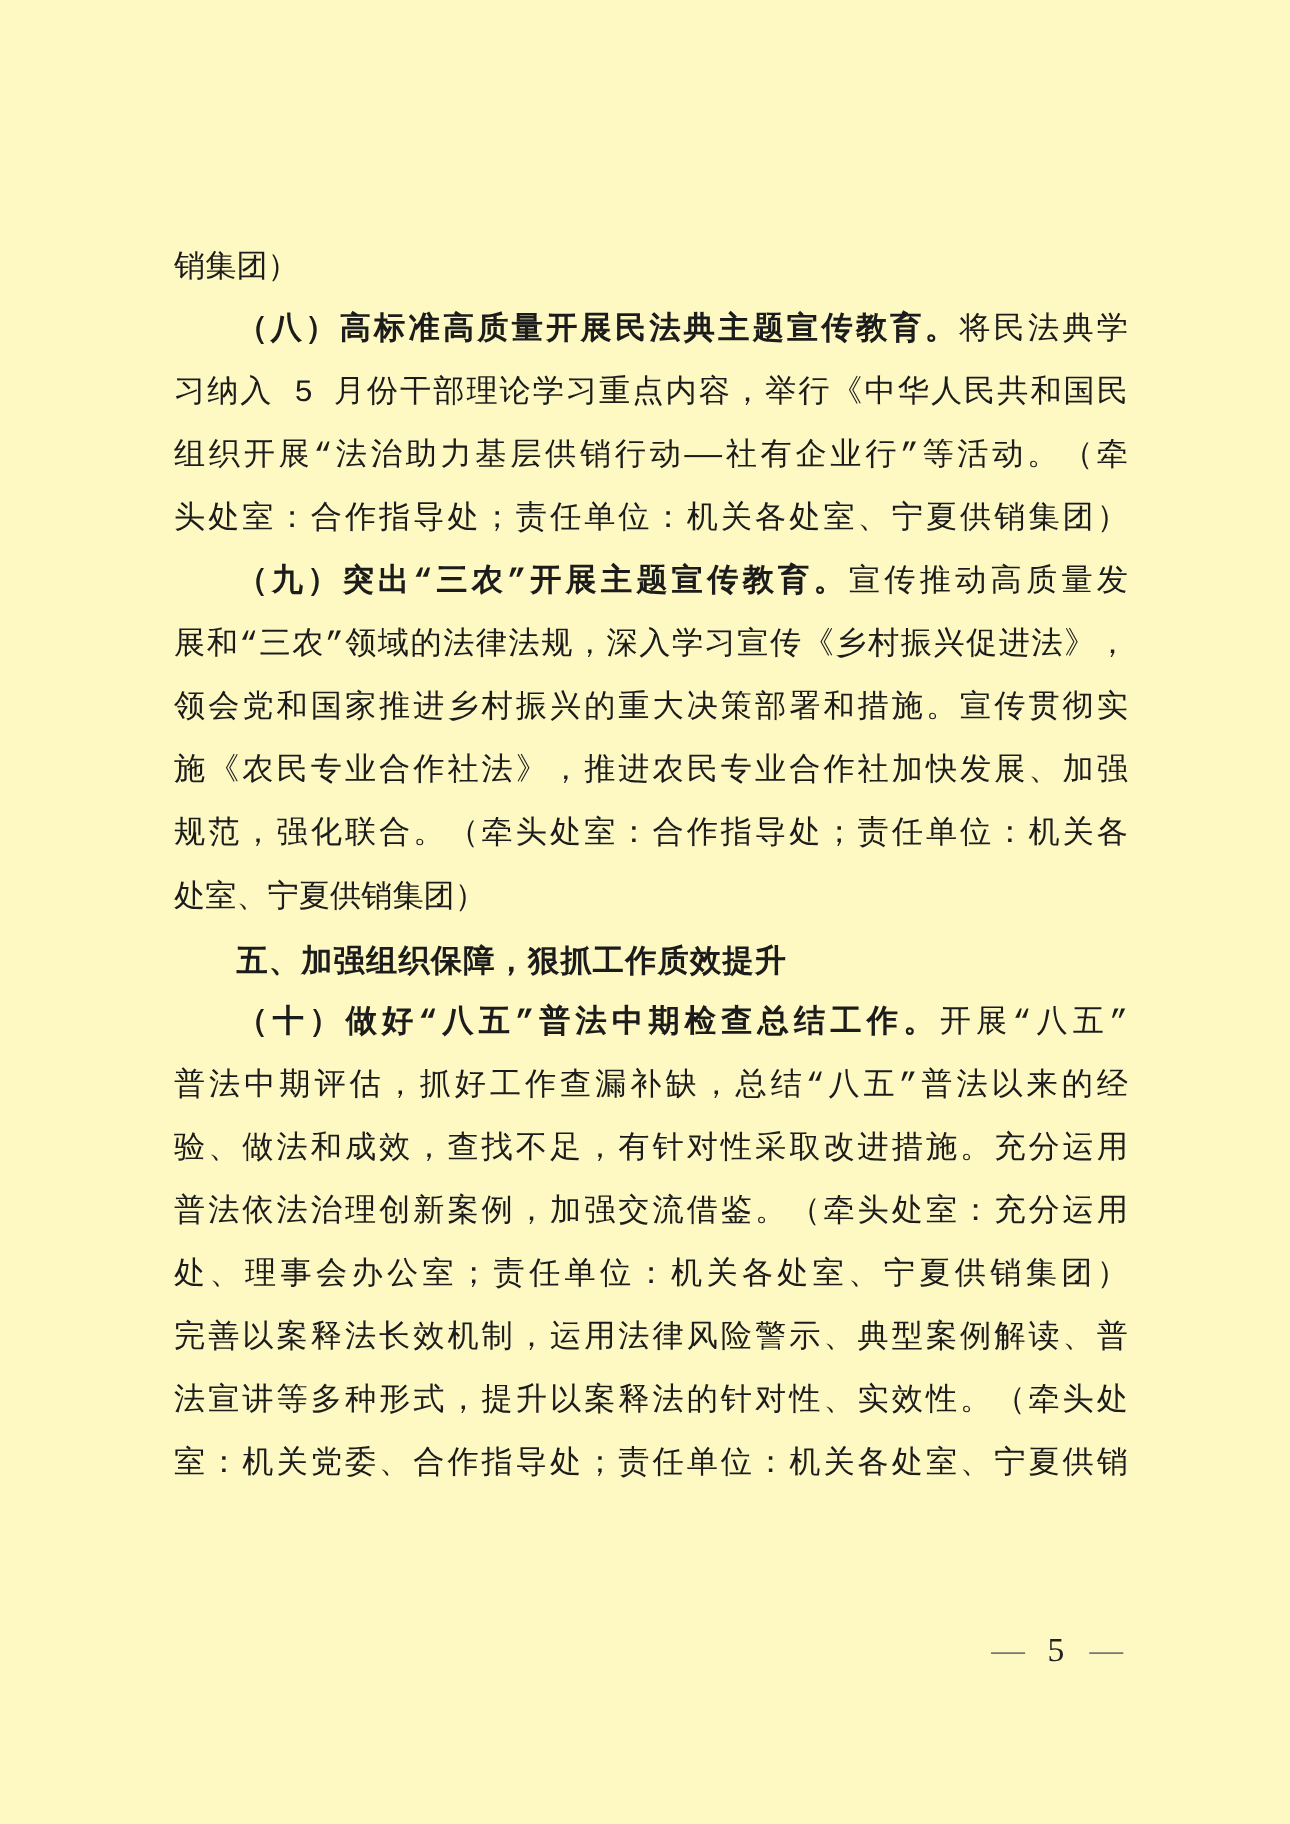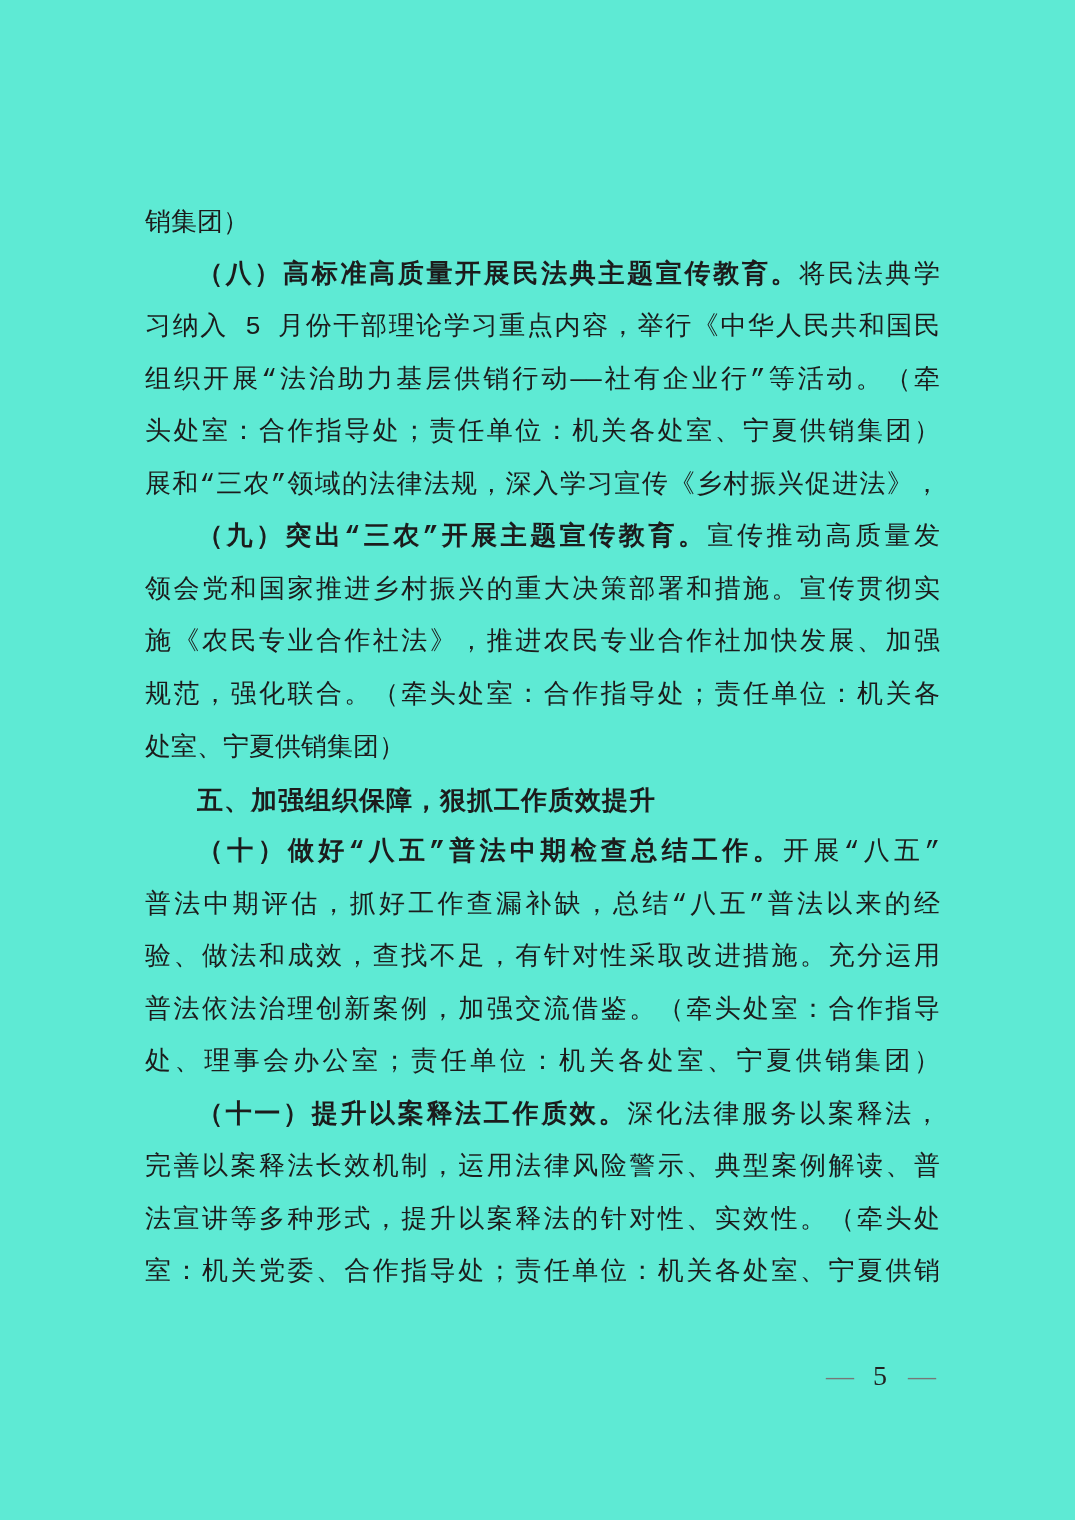--- a/index.html
+++ b/index.html
@@ -8,21 +8,21 @@
     width: 1075px;
     height: 1520px;
     background: #ffffff;
     overflow: hidden;
   }
 
   .page {
     position: relative;
     width: 1075px;
     height: 1520px;
-    background: #5eead4;
+    background: #fef9c3;
     font-family: "Liberation Serif", "DejaVu Serif", serif;
     color: #1c1c1c;
   }
 
   .doc-body {
     position: absolute;
     left: 145px;
     top: 196px;
     width: 795px;
   }
@@ -83,33 +83,32 @@
 
 <div class="page">
 
   <div class="doc-body">
 
   <div class="doc-line"><span class="seg">销集团）</span></div>
       <div class="doc-line indent justify"><span class="seg bold">（八）高标准高质量开展民法典主题宣传教育。</span><span class="seg">将民法典学</span></div>
       <div class="doc-line justify"><span class="seg">习纳入 5 月份干部理论学习重点内容，举行《中华人民共和国民</span></div>
       <div class="doc-line justify"><span class="seg">组织开展“法治助力基层供销行动——社有企业行”等活动。（牵</span></div>
       <div class="doc-line justify"><span class="seg">头处室：合作指导处；责任单位：机关各处室、宁夏供销集团）</span></div>
+      <div class="doc-line indent justify"><span class="seg bold">（九）突出“三农”开展主题宣传教育。</span><span class="seg">宣传推动高质量发</span></div>
       <div class="doc-line justify"><span class="seg">展和“三农”领域的法律法规，深入学习宣传《乡村振兴促进法》，</span></div>
-      <div class="doc-line indent justify"><span class="seg bold">（九）突出“三农”开展主题宣传教育。</span><span class="seg">宣传推动高质量发</span></div>
       <div class="doc-line justify"><span class="seg">领会党和国家推进乡村振兴的重大决策部署和措施。宣传贯彻实</span></div>
       <div class="doc-line justify"><span class="seg">施《农民专业合作社法》，推进农民专业合作社加快发展、加强</span></div>
       <div class="doc-line justify"><span class="seg">规范，强化联合。（牵头处室：合作指导处；责任单位：机关各</span></div>
       <div class="doc-line"><span class="seg">处室、宁夏供销集团）</span></div>
       <div class="doc-line indent heading"><span class="seg bold">五、加强组织保障，狠抓工作质效提升</span></div>
       <div class="doc-line indent justify"><span class="seg bold">（十）做好“八五”普法中期检查总结工作。</span><span class="seg">开展“八五”</span></div>
       <div class="doc-line justify"><span class="seg">普法中期评估，抓好工作查漏补缺，总结“八五”普法以来的经</span></div>
       <div class="doc-line justify"><span class="seg">验、做法和成效，查找不足，有针对性采取改进措施。充分运用</span></div>
-      <div class="doc-line justify"><span class="seg">普法依法治理创新案例，加强交流借鉴。（牵头处室：合作指导</span></div>
+      <div class="doc-line justify"><span class="seg">普法依法治理创新案例，加强交流借鉴。（牵头处室：充分运用</span></div>
       <div class="doc-line justify"><span class="seg">处、理事会办公室；责任单位：机关各处室、宁夏供销集团）</span></div>
-      <div class="doc-line indent justify"><span class="seg bold">（十一）提升以案释法工作质效。</span><span class="seg">深化法律服务以案释法，</span></div>
       <div class="doc-line justify"><span class="seg">完善以案释法长效机制，运用法律风险警示、典型案例解读、普</span></div>
       <div class="doc-line justify"><span class="seg">法宣讲等多种形式，提升以案释法的针对性、实效性。（牵头处</span></div>
       <div class="doc-line justify"><span class="seg">室：机关党委、合作指导处；责任单位：机关各处室、宁夏供销</span></div>
     </div>
 
   <div class="page-number">
     <span class="dash">—</span>
     <span class="num">5</span>
     <span class="dash">—</span>
   </div>

